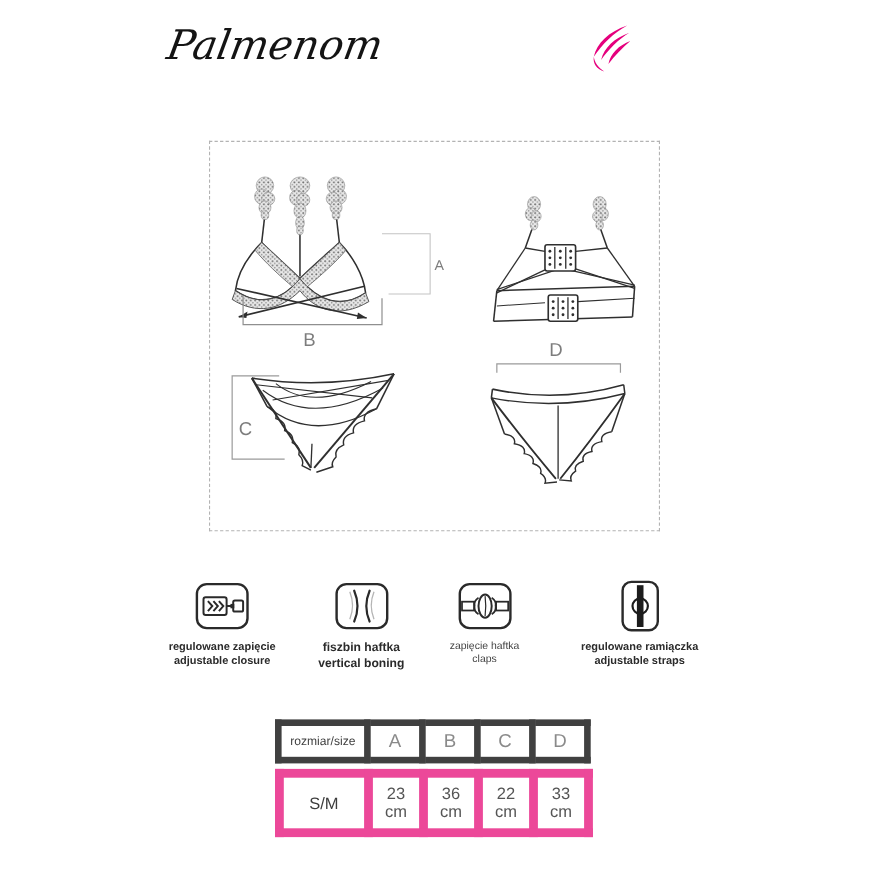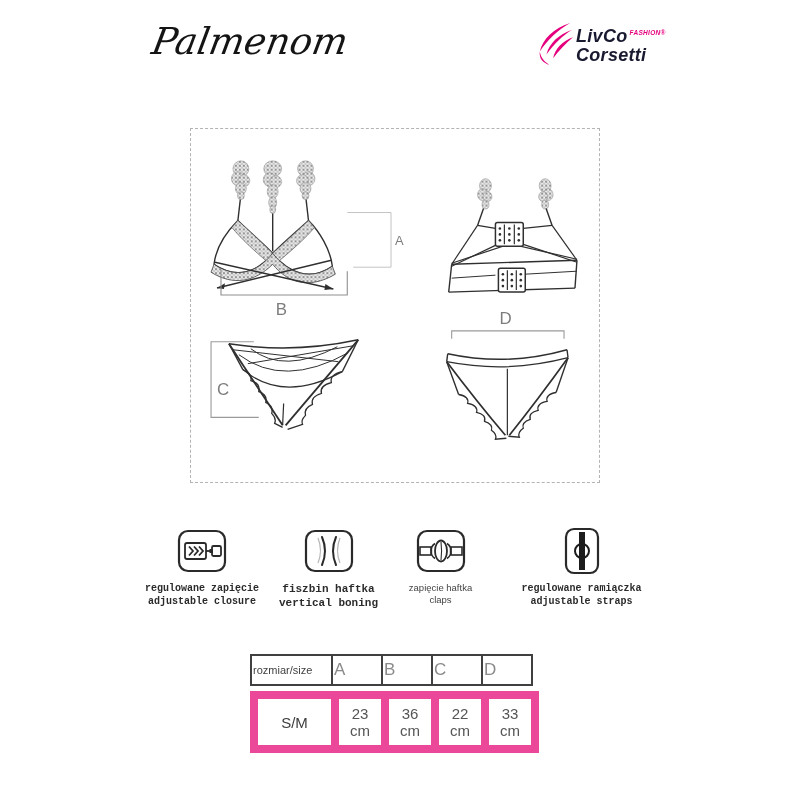--- a/index.html
+++ b/index.html
@@ -33,58 +33,51 @@
 
   
   .features{
     position:absolute;left:0;top:527px;width:800px;
     display:flex;justify-content:center;align-items:flex-start;gap:14px;
   }
   .feat{display:flex;flex-direction:column;align-items:center;}
   .feat svg{display:block;}
   .cap{text-align:center;line-height:1.3;margin-top:7px;color:#2b2b2b;}
   .cap div{white-space:nowrap;}
-  .cap-bold{font-weight:bold;font-family:Liberation Mono, monospace;}
+  .cap-bold{font-weight:bold;}
   .f1{width:125px;} .f1 .cap{font-size:10px;}
   .f2{width:112px;} .f2 .cap{font-size:9px;color:#555;}
   .f3{width:100px;} .f3 .cap{font-size:11px;}
   .f4{width:96px;}  .f4 .cap{font-size:9.5px;color:#444;}
   .f5{width:158px;} .f5 .cap{font-size:10px;}
 
   
   .size-table-wrap{position:absolute;left:250px;top:654px;width:281px;}
   .size-table-wrap table{border-collapse:collapse;table-layout:fixed;width:281px;}
   .size-table-wrap col.c0{width:81px;}
   .size-table-wrap col.cx{width:50px;}
-  .tbl-head td{border:2px solid #404040;height:26px;vertical-align:middle;}
+  .tbl-head td{border:6px solid #404040;height:26px;text-align:center;vertical-align:middle;}
   .corner{font-size:11px;color:#3f3f3f;}
   .hletter{font-size:17px;color:#8a8a8a;}
   .tbl-body{margin-top:5px;}
   .tbl-body td{border:8px solid #ec4899;height:44px;text-align:center;vertical-align:middle;font-size:15px;color:#555;}
   .tbl-body td.rowlabel{color:#3d3d3d;}
 </style>
 </head>
 <body>
 
 <div class="product-logo">Palmenom</div>
 
 <div class="brand">
   <svg class="wing" width="38" height="46" viewBox="0 0 40 46">
     <path d="M36,1 C18,7 7,18 4,31 C12,19 23,8 36,1 Z" fill="#e5007d"></path>
     <path d="M38,8 C24,13 14,22 11,34 C18,24 28,14 38,8 Z" fill="#e5007d"></path>
     <path d="M39,16 C28,20 20,28 18,38 C24,30 32,22 39,16 Z" fill="#e5007d"></path>
     <path d="M4,31 C3,38 7,43 14,45 C8,41 5,37 4,31 Z" fill="#e5007d"></path>
   </svg>
-  <div class="txt">
-    <div class="row1">
-      <span class="livco">LivCo</span>
-      <span class="fashion">FASHION®</span>
-    </div>
-    <span class="corsetti">Corsetti</span>
-  </div>
 </div>
 
 <div class="diagram-frame">
   <svg width="408" height="353" viewBox="0 0 410 355">
     <defs>
       <pattern id="lace" patternUnits="userSpaceOnUse" width="4" height="4">
         <rect width="4" height="4" fill="#e9e9e9"></rect>
         <circle cx="1" cy="1" r="0.9" fill="#6d6d6d"></circle>
         <circle cx="3" cy="3" r="0.75" fill="#9a9a9a"></circle>
       </pattern>

